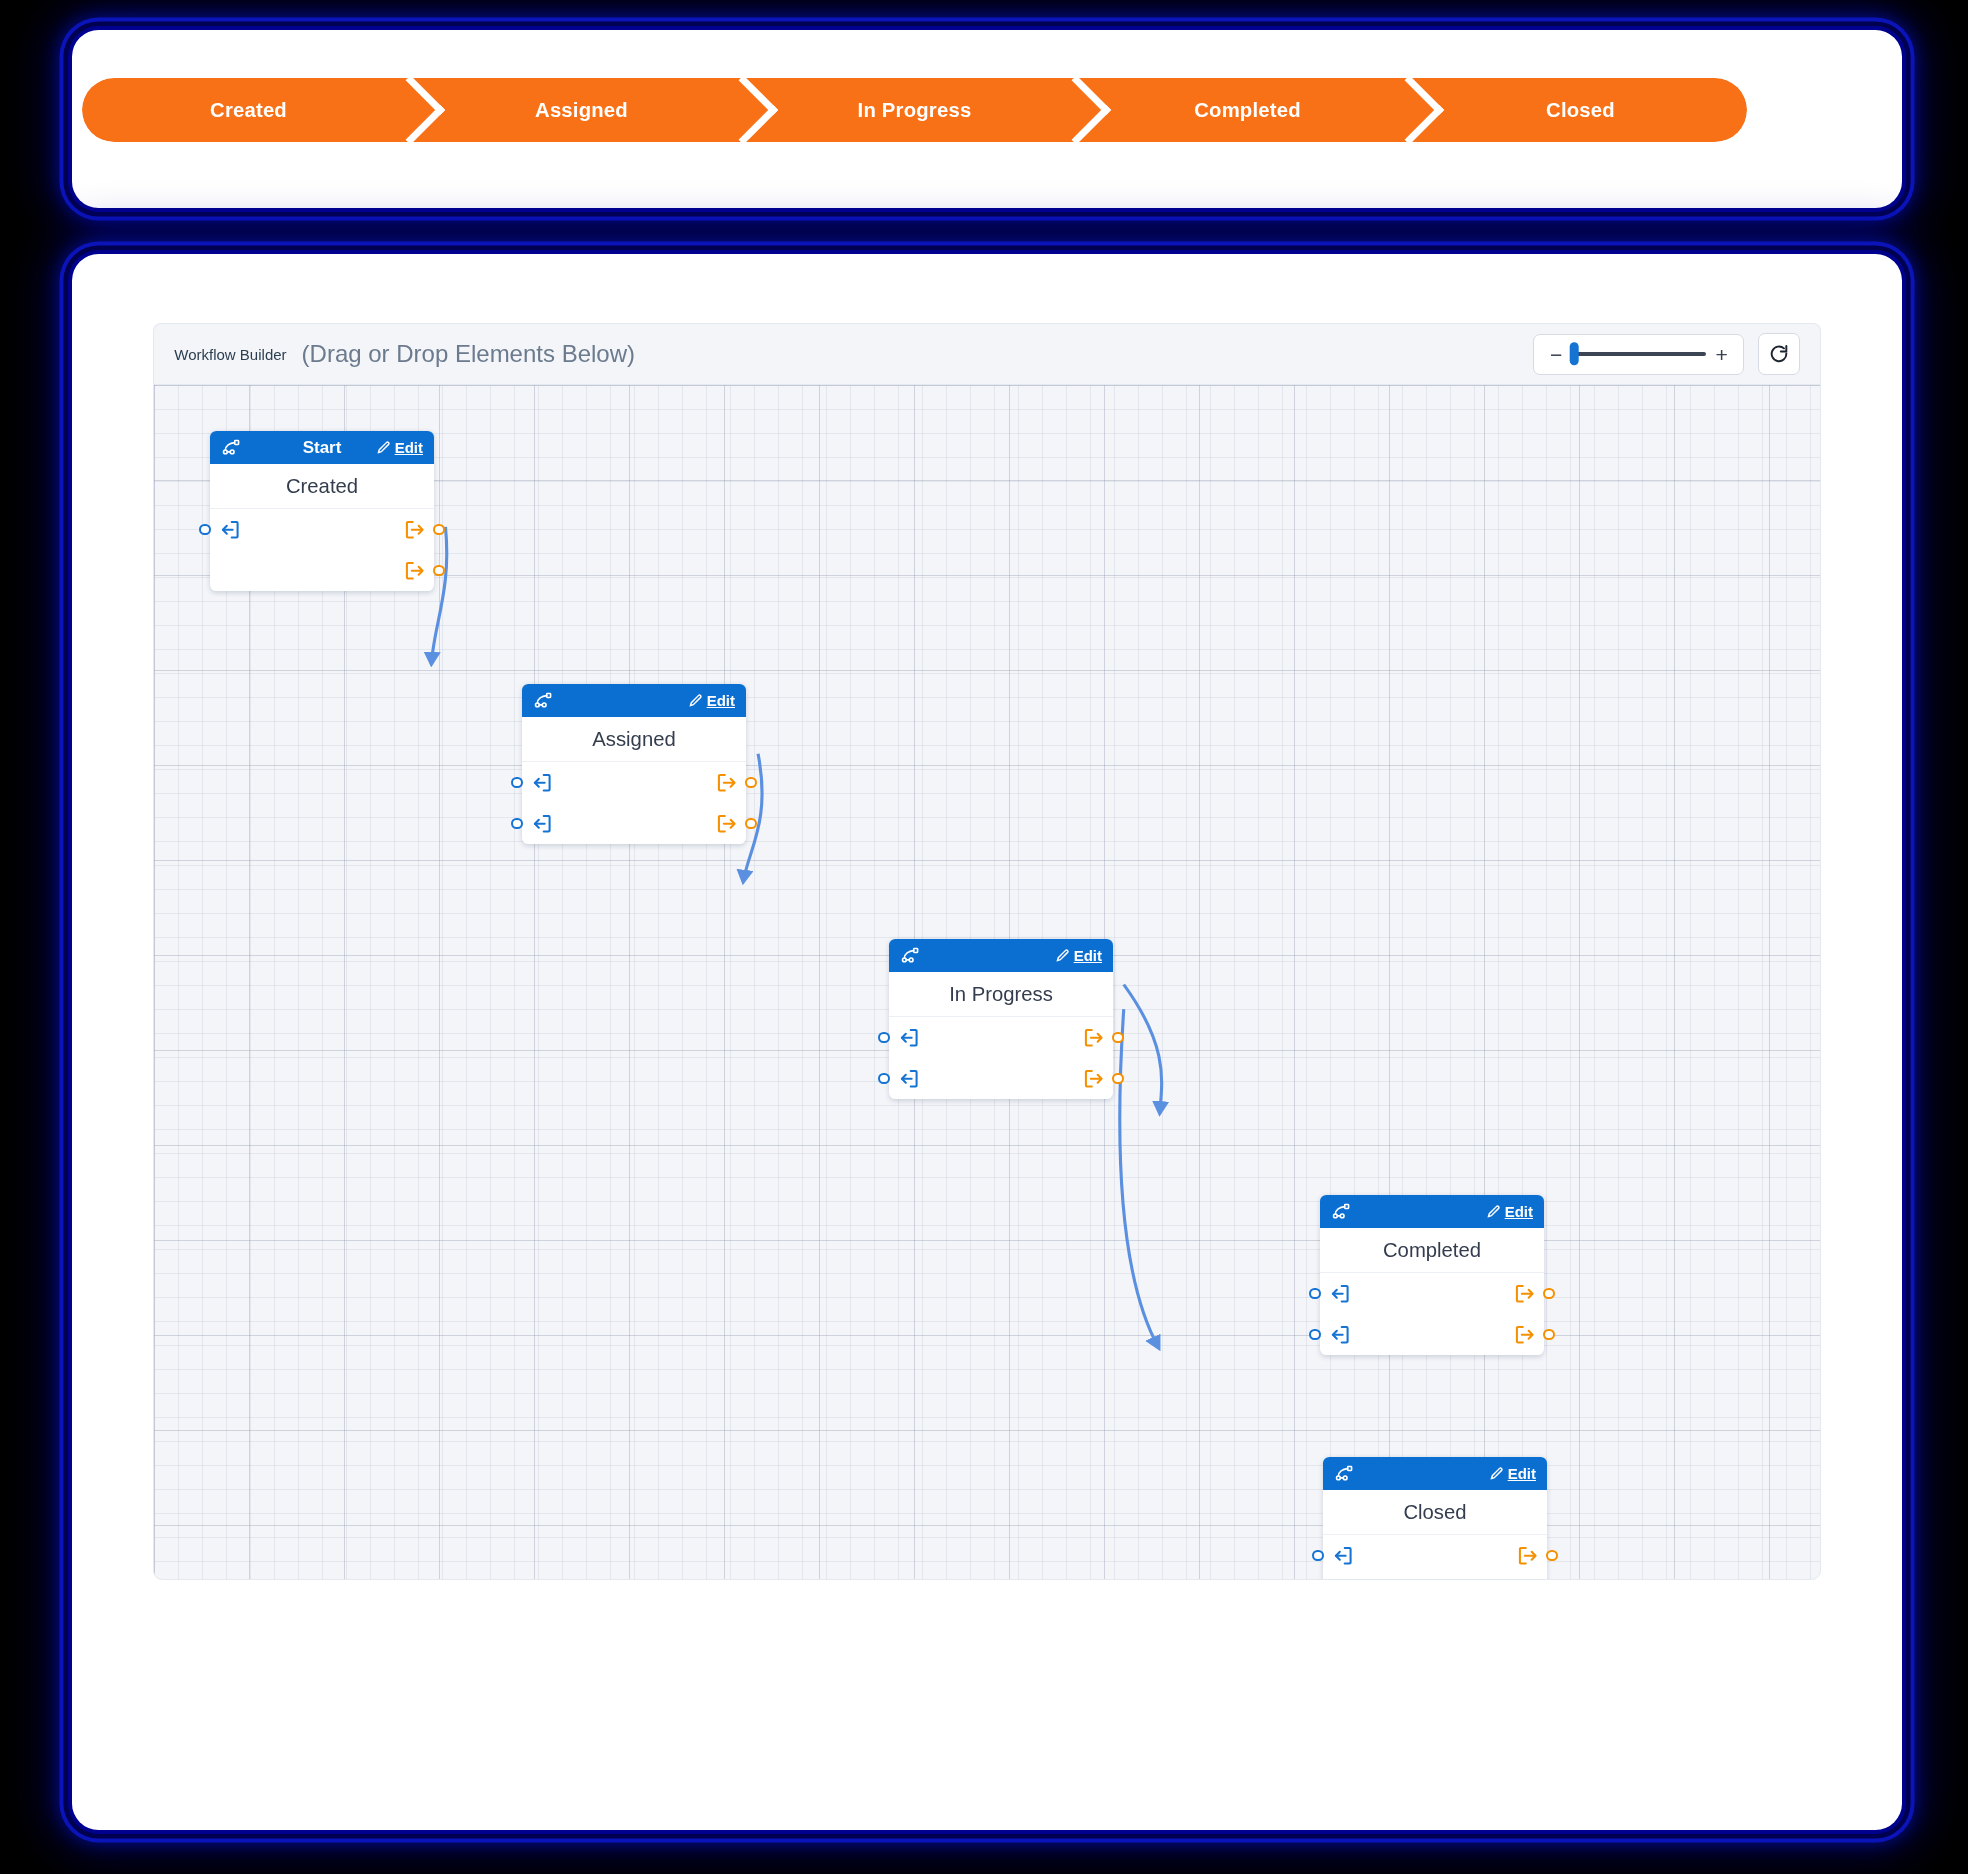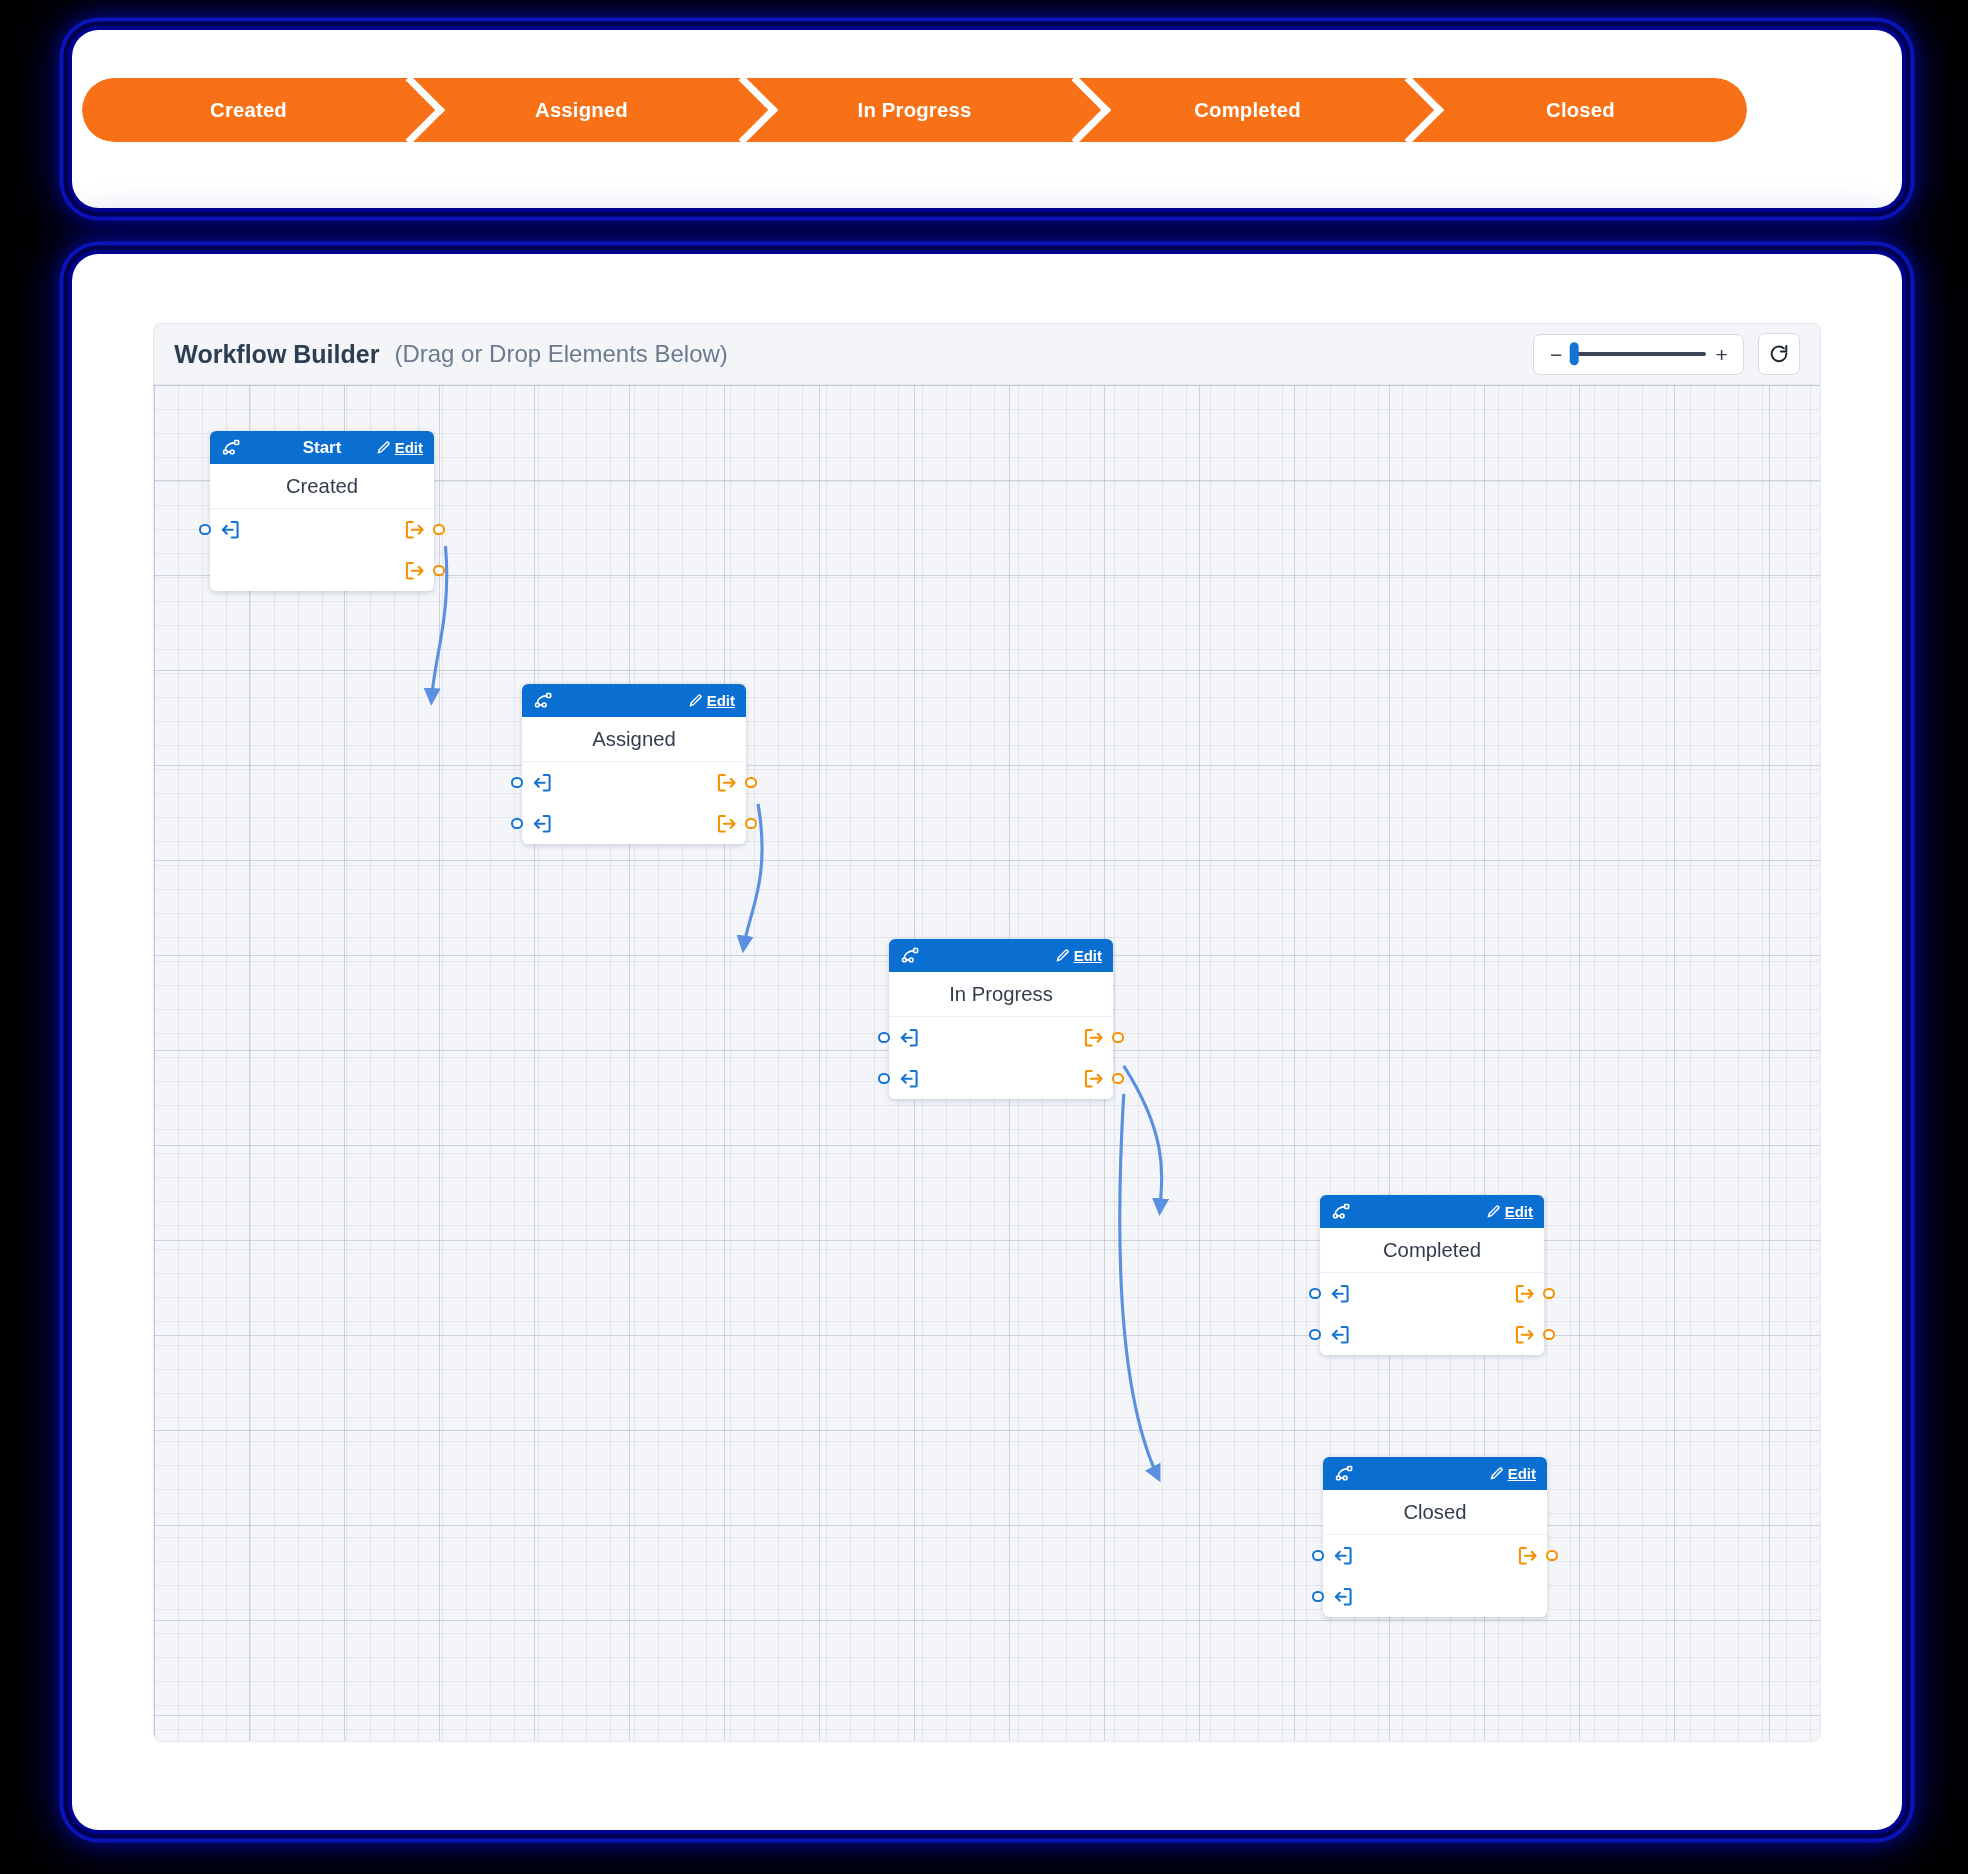--- a/index.html
+++ b/index.html
@@ -76,21 +76,21 @@
     width: 1668px; height: 61px;
     background: #f3f5f9;
     border: 0.8px solid #e4e8ef;
     border-bottom: none;
     border-top-left-radius: 7.8px;
     border-top-right-radius: 7.8px;
     display: flex;
     align-items: center;
     padding: 0 20.3px;
   }
-  .builder-title { font-size: 25px; font-weight: 700; color: #2c3e50; }
+  .builder-title { font-size: 15px; font-weight: 400; color: #2c3e50; }
   .builder-sub   { font-size: 24px; color: #6b7a8d; margin-left: 15px; text-align: right; }
   .header-tools  { margin-left: auto; display: flex; align-items: center; gap: 13.3px; }
 
   .zoom-control {
     display: flex;
     align-items: center;
     gap: 9.4px;
     background: #ffffff;
     border: 0.8px solid #d6dbe3;
     border-radius: 7px;
@@ -121,21 +121,21 @@
     background: #ffffff;
     border: 0.8px solid #d6dbe3;
     border-radius: 7px;
     display: flex; align-items: center; justify-content: center;
   }
 
   
   .canvas {
     position: absolute;
     left: 153px; top: 384px;
-    width: 1668px; height: 1358px;
+    width: 1668px; height: 1196px;
     background-color: #f3f5f9;
     background-image:
       linear-gradient(to right,  rgba(150,160,180,0.17) 0.8px, transparent 0.8px),
       linear-gradient(to bottom, rgba(150,160,180,0.17) 0.8px, transparent 0.8px),
       linear-gradient(to right,  rgba(120,132,155,0.30) 0.8px, transparent 0.8px),
       linear-gradient(to bottom, rgba(120,132,155,0.30) 0.8px, transparent 0.8px);
     background-size: 24px 24px, 24px 24px, 95px 95px, 95px 95px;
     border: 0.8px solid #e4e8ef;
     border-bottom-left-radius: 9.4px;
     border-bottom-right-radius: 9.4px;

